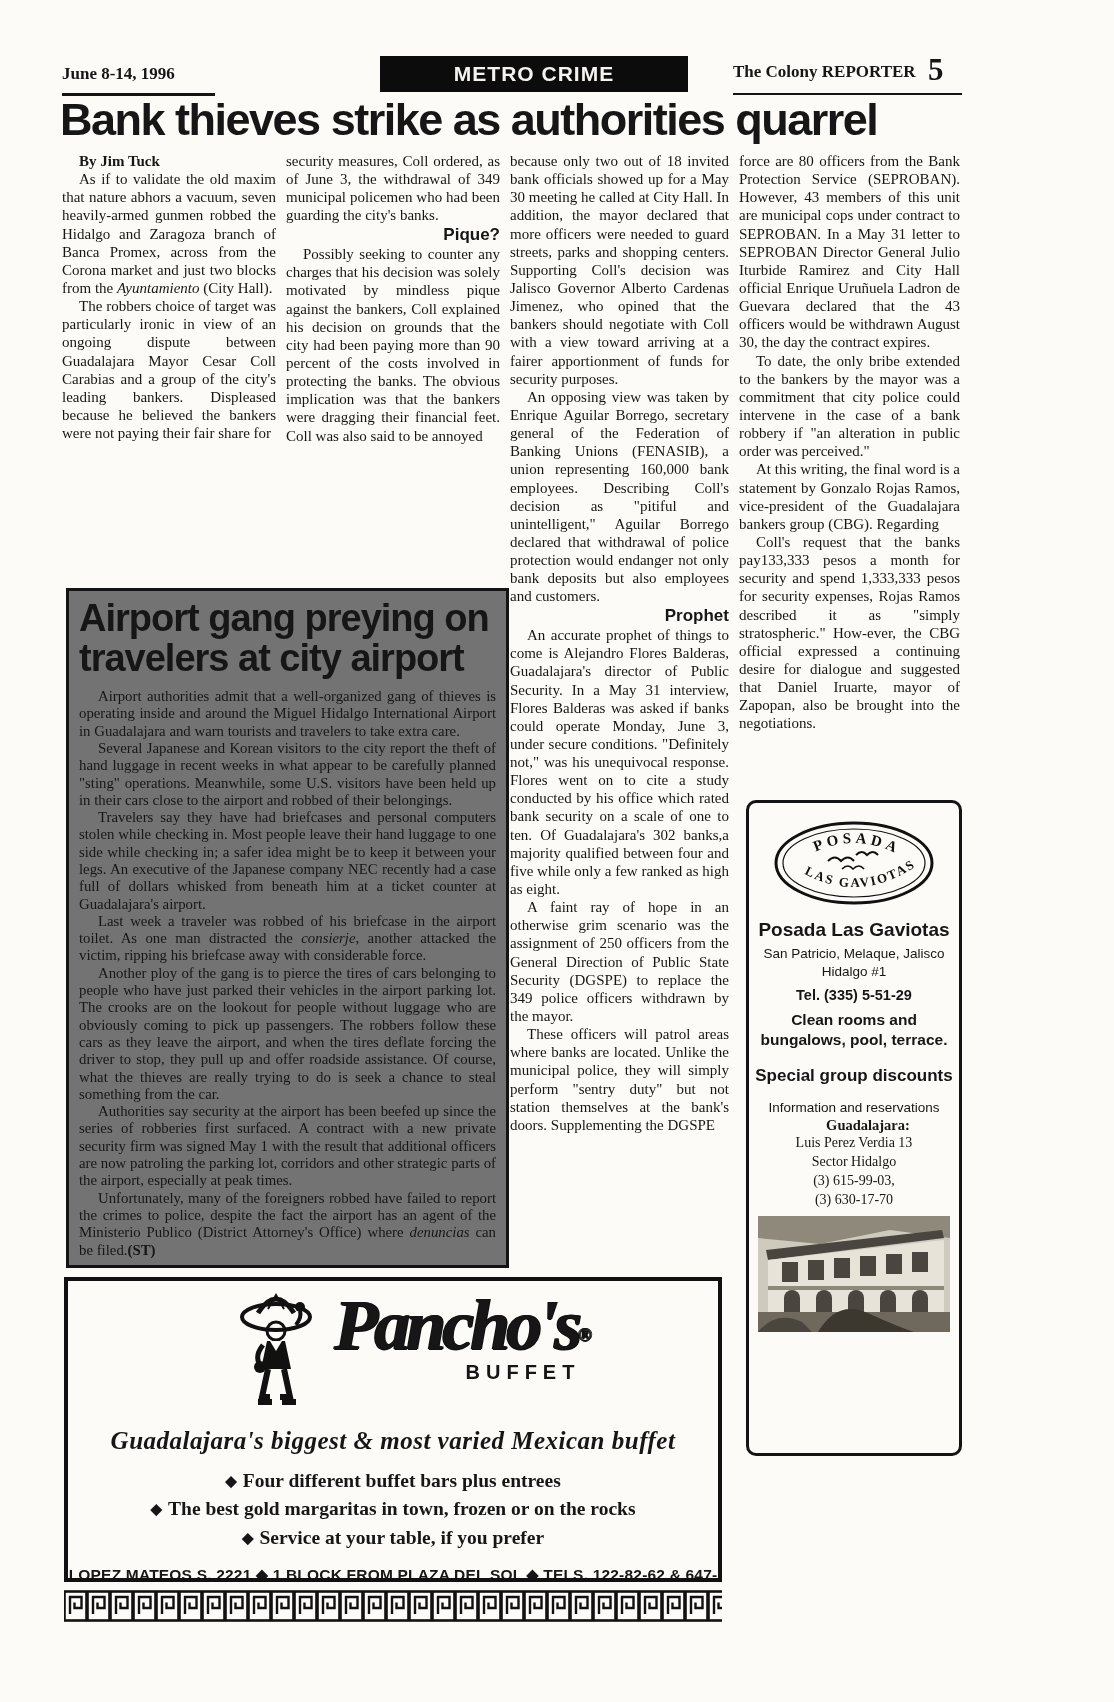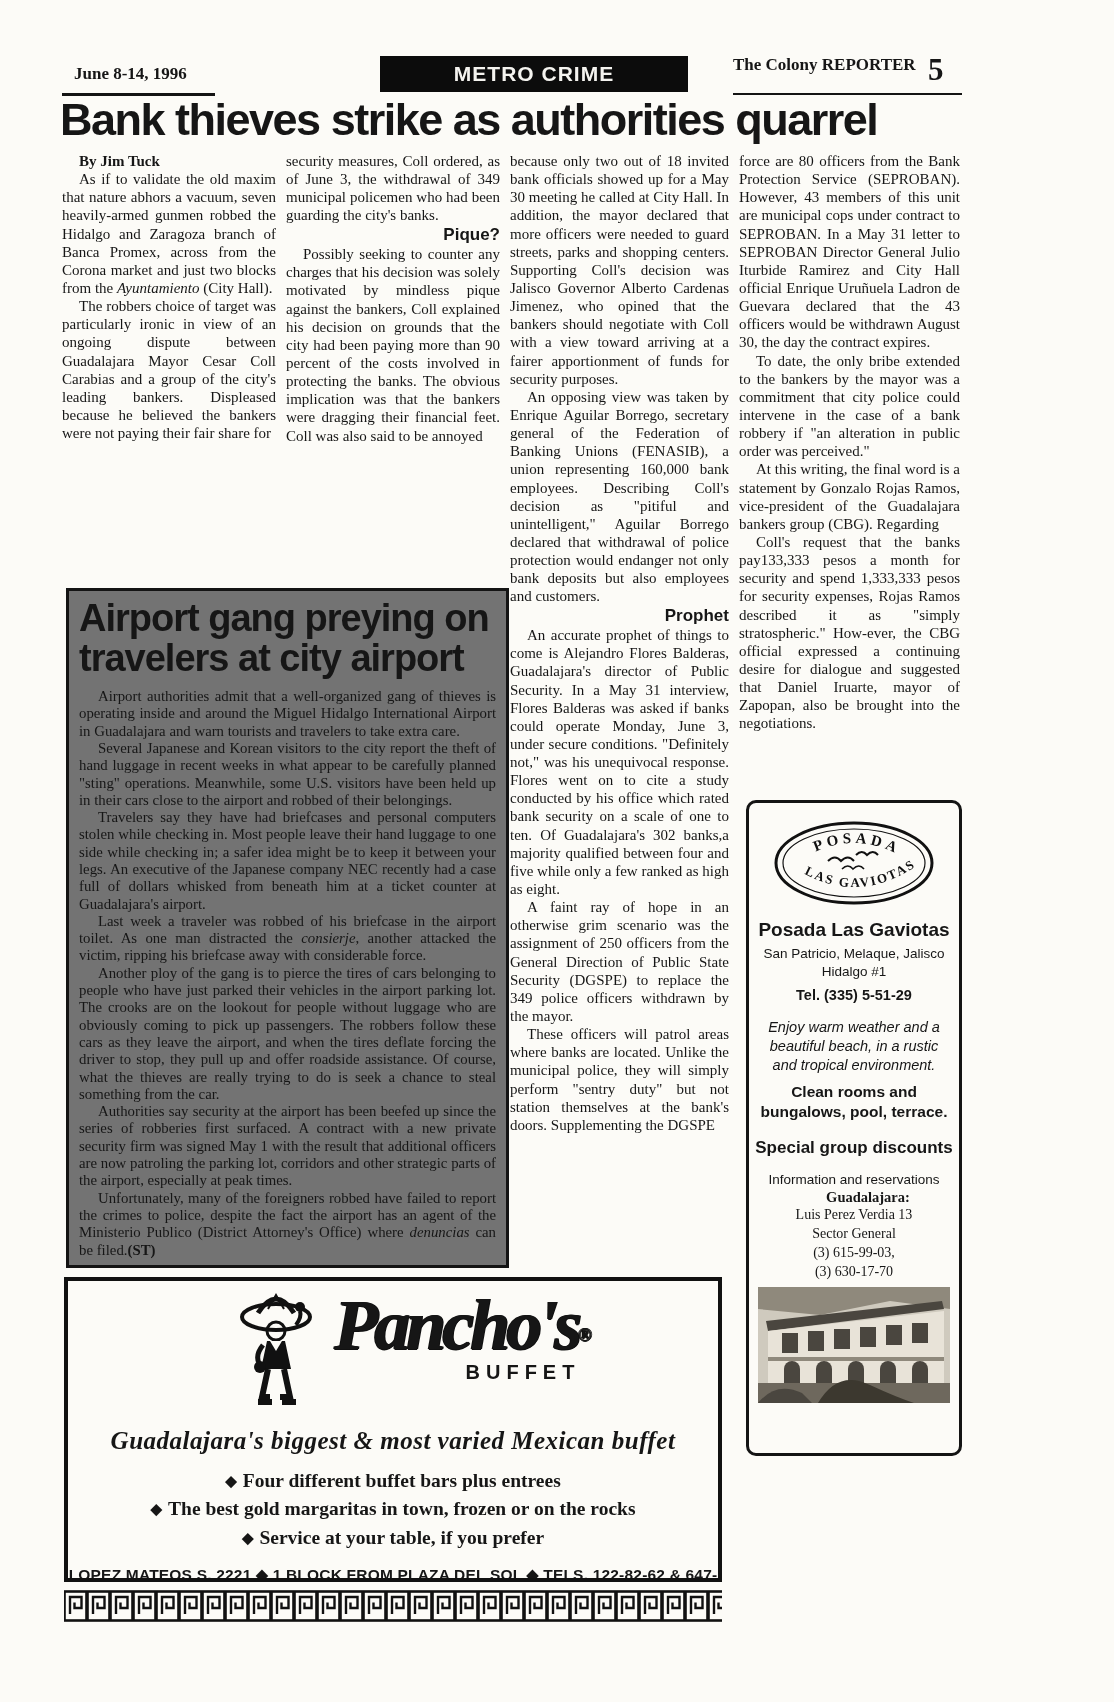--- a/index.html
+++ b/index.html
@@ -2,28 +2,28 @@
 <html><head>
 <meta charset="utf-8">
 <style>
   html,body { margin:0; padding:0; background:#d9d9d6; }
   .page {
     position:relative; width:1114px; height:1702px; margin:0 auto;
     background:#fcfbf7; color:#161616; overflow:hidden;
     font-family:"Liberation Serif", serif;
   }
   
-  .mast-date { position:absolute; left:74px; top:64px; font-size:17px; font-weight:bold; }
+  .mast-date { position:absolute; left:62px; top:64px; font-size:17px; font-weight:bold; }
   .mast-date-rule { position:absolute; left:62px; top:93px; width:153px; height:3px; background:#141414; }
   .section-banner {
     position:absolute; left:380px; top:56px; width:308px; height:36px;
     background:#0c0c0c; color:#f4f3ef; display:flex; align-items:center; justify-content:center;
     font-family:"Liberation Sans", sans-serif; font-weight:bold; font-size:21px; letter-spacing:1px;
   }
-  .mast-paper { position:absolute; left:733px; top:55px; font-size:17px; font-weight:bold; }
+  .mast-paper { position:absolute; left:733px; top:62px; font-size:17px; font-weight:bold; }
   .mast-pagenum { position:absolute; left:928px; top:52px; font-size:31px; font-weight:bold; }
   .mast-right-rule { position:absolute; left:733px; top:93px; width:229px; height:2px; background:#141414; }
   
   .main-headline {
     position:absolute; left:60px; top:97px; width:960px; margin:0;
     font-family:"Liberation Sans", sans-serif; font-weight:bold; font-size:45px;
     letter-spacing:-1.5px; line-height:1.0; white-space:nowrap;
   }
   
   .col { position:absolute; top:152px; text-align:justify; font-size:15px; line-height:1.21; }
@@ -217,28 +217,27 @@
         <path d="M86 38 q6 -6 11 0 q6 -6 11 0" stroke="#111" stroke-width="2" fill="none"></path>
         <path d="M72 52 q6 -6 11 0 q6 -6 11 0" stroke="#111" stroke-width="1.6" fill="none"></path>
       </svg>
     </div>
     <div class="posada-name">Posada Las Gaviotas</div>
     <div class="posada-addr">
       <div>San Patricio, Melaque, Jalisco</div>
       <div>Hidalgo #1</div>
     </div>
     <div class="posada-tel">Tel. (335) 5-51-29</div>
-    <div class="posada-tagline">Enjoy warm weather and a beautiful beach, in a rustic and tropical environment.</div>
     <div class="posada-amenities">Clean rooms and bungalows, pool, terrace.</div>
     <div class="posada-discounts">Special group discounts</div>
     <div class="posada-info">Information and reservations</div>
     <div class="posada-city">Guadalajara:</div>
     <div class="posada-contact">
       <div>Luis Perez Verdia 13</div>
-      <div>Sector General</div>
+      <div>Sector Hidalgo</div>
       <div>(3) 615-99-03,</div>
       <div>(3) 630-17-70</div>
     </div>
     <div class="posada-photo">
       <svg width="192" height="116" viewBox="0 0 192 116">
         <rect x="0" y="0" width="192" height="116" fill="#cfcabe"></rect>
         <path d="M0 0 h192 v22 l-60 -8 -70 14 -62 -6 z" fill="#8f897c"></path>
         <path d="M8 34 L184 14 L186 22 L10 44 z" fill="#4a463f"></path>
         <path d="M10 44 L186 24 V96 H10 z" fill="#e8e3d8"></path>
         <g fill="#4a463f">

